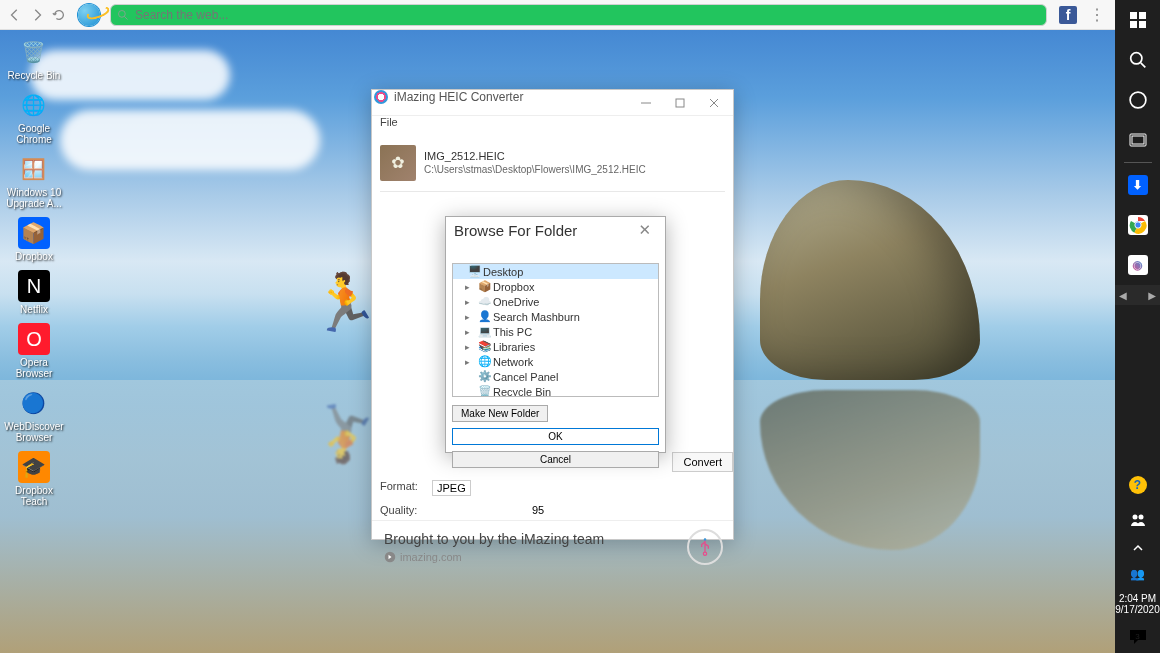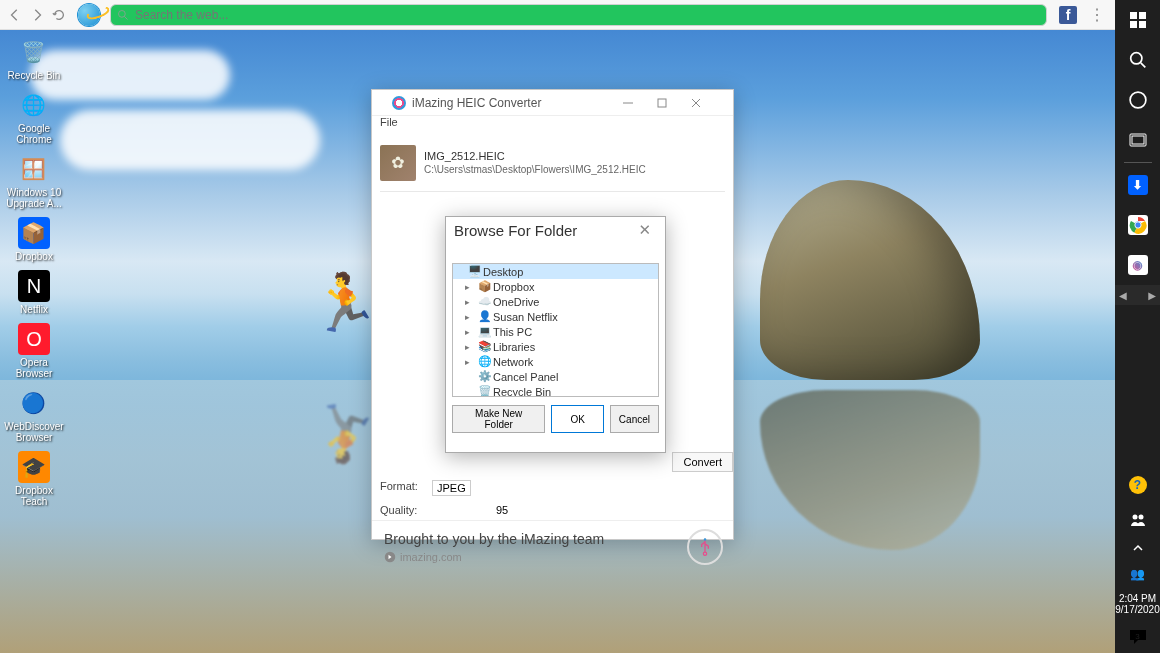--- a/index.html
+++ b/index.html
@@ -52,37 +52,37 @@
 
 
 .desktop-icons { position: absolute; left: 4px; top: 34px; display: flex; flex-direction: column; gap: 4px; }
 .dicon { width: 60px; display: flex; flex-direction: column; align-items: center; cursor: pointer; padding:2px;}
 .dicon-img { width: 32px; height: 32px; border-radius:4px; display:flex;align-items:center;justify-content:center;font-size:20px;}
 .dicon-label { color: #fff; font-size: 10px; text-align: center; text-shadow: 1px 1px 2px rgba(0,0,0,0.9); line-height:1.1; margin-top:2px;}
 
 
 .app-window { position: absolute; left: 371px; top: 89px; width: 363px; height: 451px;
   background: #fff; border: 1px solid #c8c8c8; box-shadow: 0 4px 20px rgba(0,0,0,0.25);}
-.titlebar { height: 26px; display: flex; align-items: center; padding: 0 20px; border-bottom: 1px solid #eee;}
+.titlebar { height: 26px; display: flex; padding: 0 2px; border-bottom: 1px solid #eee;}
 .app-icon { width: 14px; height: 14px; border-radius:50%;
   background: radial-gradient(circle, #fff 30%, #e74c8c 30% 50%, #3498db 50%);}
 .title-text { font-size: 12px; color: #555; margin-left: 6px; flex: 1;}
 .win-btn { width: 34px; height: 26px; display:flex;align-items:center;justify-content:center;color:#888;}
 .menubar { height: 20px; padding: 0 8px; font-size: 11px; color: #444; display:flex;align-items:flex-start;}
 .file-item { height: 50px; margin: 6px 8px 8px; border-bottom:1px solid #e8e8e8; display:flex;align-items:center;gap:8px;padding-bottom:8px;}
 .thumb { width: 36px; height: 36px; background: linear-gradient(135deg,#8B7355,#A0826D);border-radius:2px;display:flex;align-items:center;justify-content:center;}
 .thumb::after{content:"✿";color:#f0f0e0;font-size:16px;}
 .file-info { flex: 1; }
 .file-name { font-size: 11px; font-weight: normal; color: #333;}
 .file-path { font-size: 10px; color: #666; margin-top:2px;}
 .app-body { height: 276px;}
 .format-row { display: flex; align-items: flex-start; padding: 4px 8px; font-size: 11px; gap: 8px;}
 .format-row label { color: #444; width: 44px;}
 .format-select { border: 1px solid #ccc; padding: 1px 4px; font-size: 11px; background:#fff;}
-.quality-val { margin-left: 64px; }
+.quality-val { margin-left: 100px; }
 .convert-btn { position:absolute; right:0; top:362px; border:1px solid #ccc;background:#f8f8f8;padding:3px 10px;font-size:11px;}
 .footer { padding: 10px 12px; border-top: 1px solid #eee; position:relative;}
 .footer-title { font-size: 14px; color: #444;}
 .footer-link { display:flex;align-items:center;gap:4px;margin-top:4px; font-size: 11px; color: #888;}
 .footer-link svg{width:12px;height:12px;}
 .usb-icon { position: absolute; right: 10px; top: 8px; width: 36px; height: 36px; border:2px solid #ddd;border-radius:50%;display:flex;align-items:center;justify-content:center;}
 .usb-icon svg{width:20px;height:20px;}
 
 
 .browse-dialog { position: absolute; left: 445px; top: 216px; width: 221px; height: 237px;
@@ -91,21 +91,21 @@
 .browse-title .close-x { margin-left: auto; color: #888; cursor:pointer; padding:2px 6px;}
 .tree-container { margin: 20px 6px 8px; border: 1px solid #bbb; height: 134px; overflow-y: auto; position:relative;}
 .tree-container::-webkit-scrollbar{width:16px;}
 .tree-container::-webkit-scrollbar-track{background:#f0f0f0;border-left:1px solid #ddd;}
 .tree-container::-webkit-scrollbar-thumb{background:#c8c8c8;border:1px solid #aaa;}
 .tree-node { display: flex; align-items: center; height: 15px; font-size: 11px; color: #333; padding-left:2px;cursor:pointer;}
 .tree-node.selected { background: #cce8ff; }
 .tree-node .expander { width: 12px; color: #777; font-size:9px;}
 .tree-node .node-icon { width: 16px; height: 14px; display:flex;align-items:center;justify-content:center;font-size:11px;}
 .tree-node.child { padding-left: 12px; }
-.browse-buttons { display: flex; gap: 6px; padding: 0 6px 8px; justify-content: flex-end;}
+.browse-buttons { display: flex; gap: 6px; padding: 0 6px 8px; justify-content: flex-end; flex-direction: column;}
 .browse-buttons button { font-size: 10px; padding: 2px 8px; border: 1px solid #aaa; background: #f0f0f0; cursor:pointer;}
 .browse-buttons .mnf { margin-right: auto; }
 .browse-buttons .ok { border-color: #0078d7; background:#fff; padding: 2px 18px;}
 
 
 .sidebar-right { position: absolute; right: 0; top: 0; width: 45px; height: 653px;
   background: #1f1f1f; display: flex; flex-direction: column; align-items: center;}
 .side-item { width: 45px; height: 40px; display: flex; align-items: center; justify-content: center; color: #fff; cursor:pointer;}
 .side-sep { width: 28px; height: 1px; background: #555; margin: 2px 0;}
 .side-app { width: 20px; height: 20px; border-radius: 3px; display:flex;align-items:center;justify-content:center;font-size:12px;font-weight:bold;}
@@ -267,21 +267,21 @@
         <span>Dropbox</span>
       </div>
       <div class="tree-node child">
         <span class="expander">▸</span>
         <span class="node-icon" style="color:#0078d4">☁️</span>
         <span>OneDrive</span>
       </div>
       <div class="tree-node child">
         <span class="expander">▸</span>
         <span class="node-icon" style="color:#888">👤</span>
-        <span>Susan Netflix</span>
+        <span>Search Mashburn</span>
       </div>
       <div class="tree-node child">
         <span class="expander">▸</span>
         <span class="node-icon" style="color:#555">💻</span>
         <span>This PC</span>
       </div>
       <div class="tree-node child">
         <span class="expander">▸</span>
         <span class="node-icon" style="color:#d4a017">📚</span>
         <span>Libraries</span>

